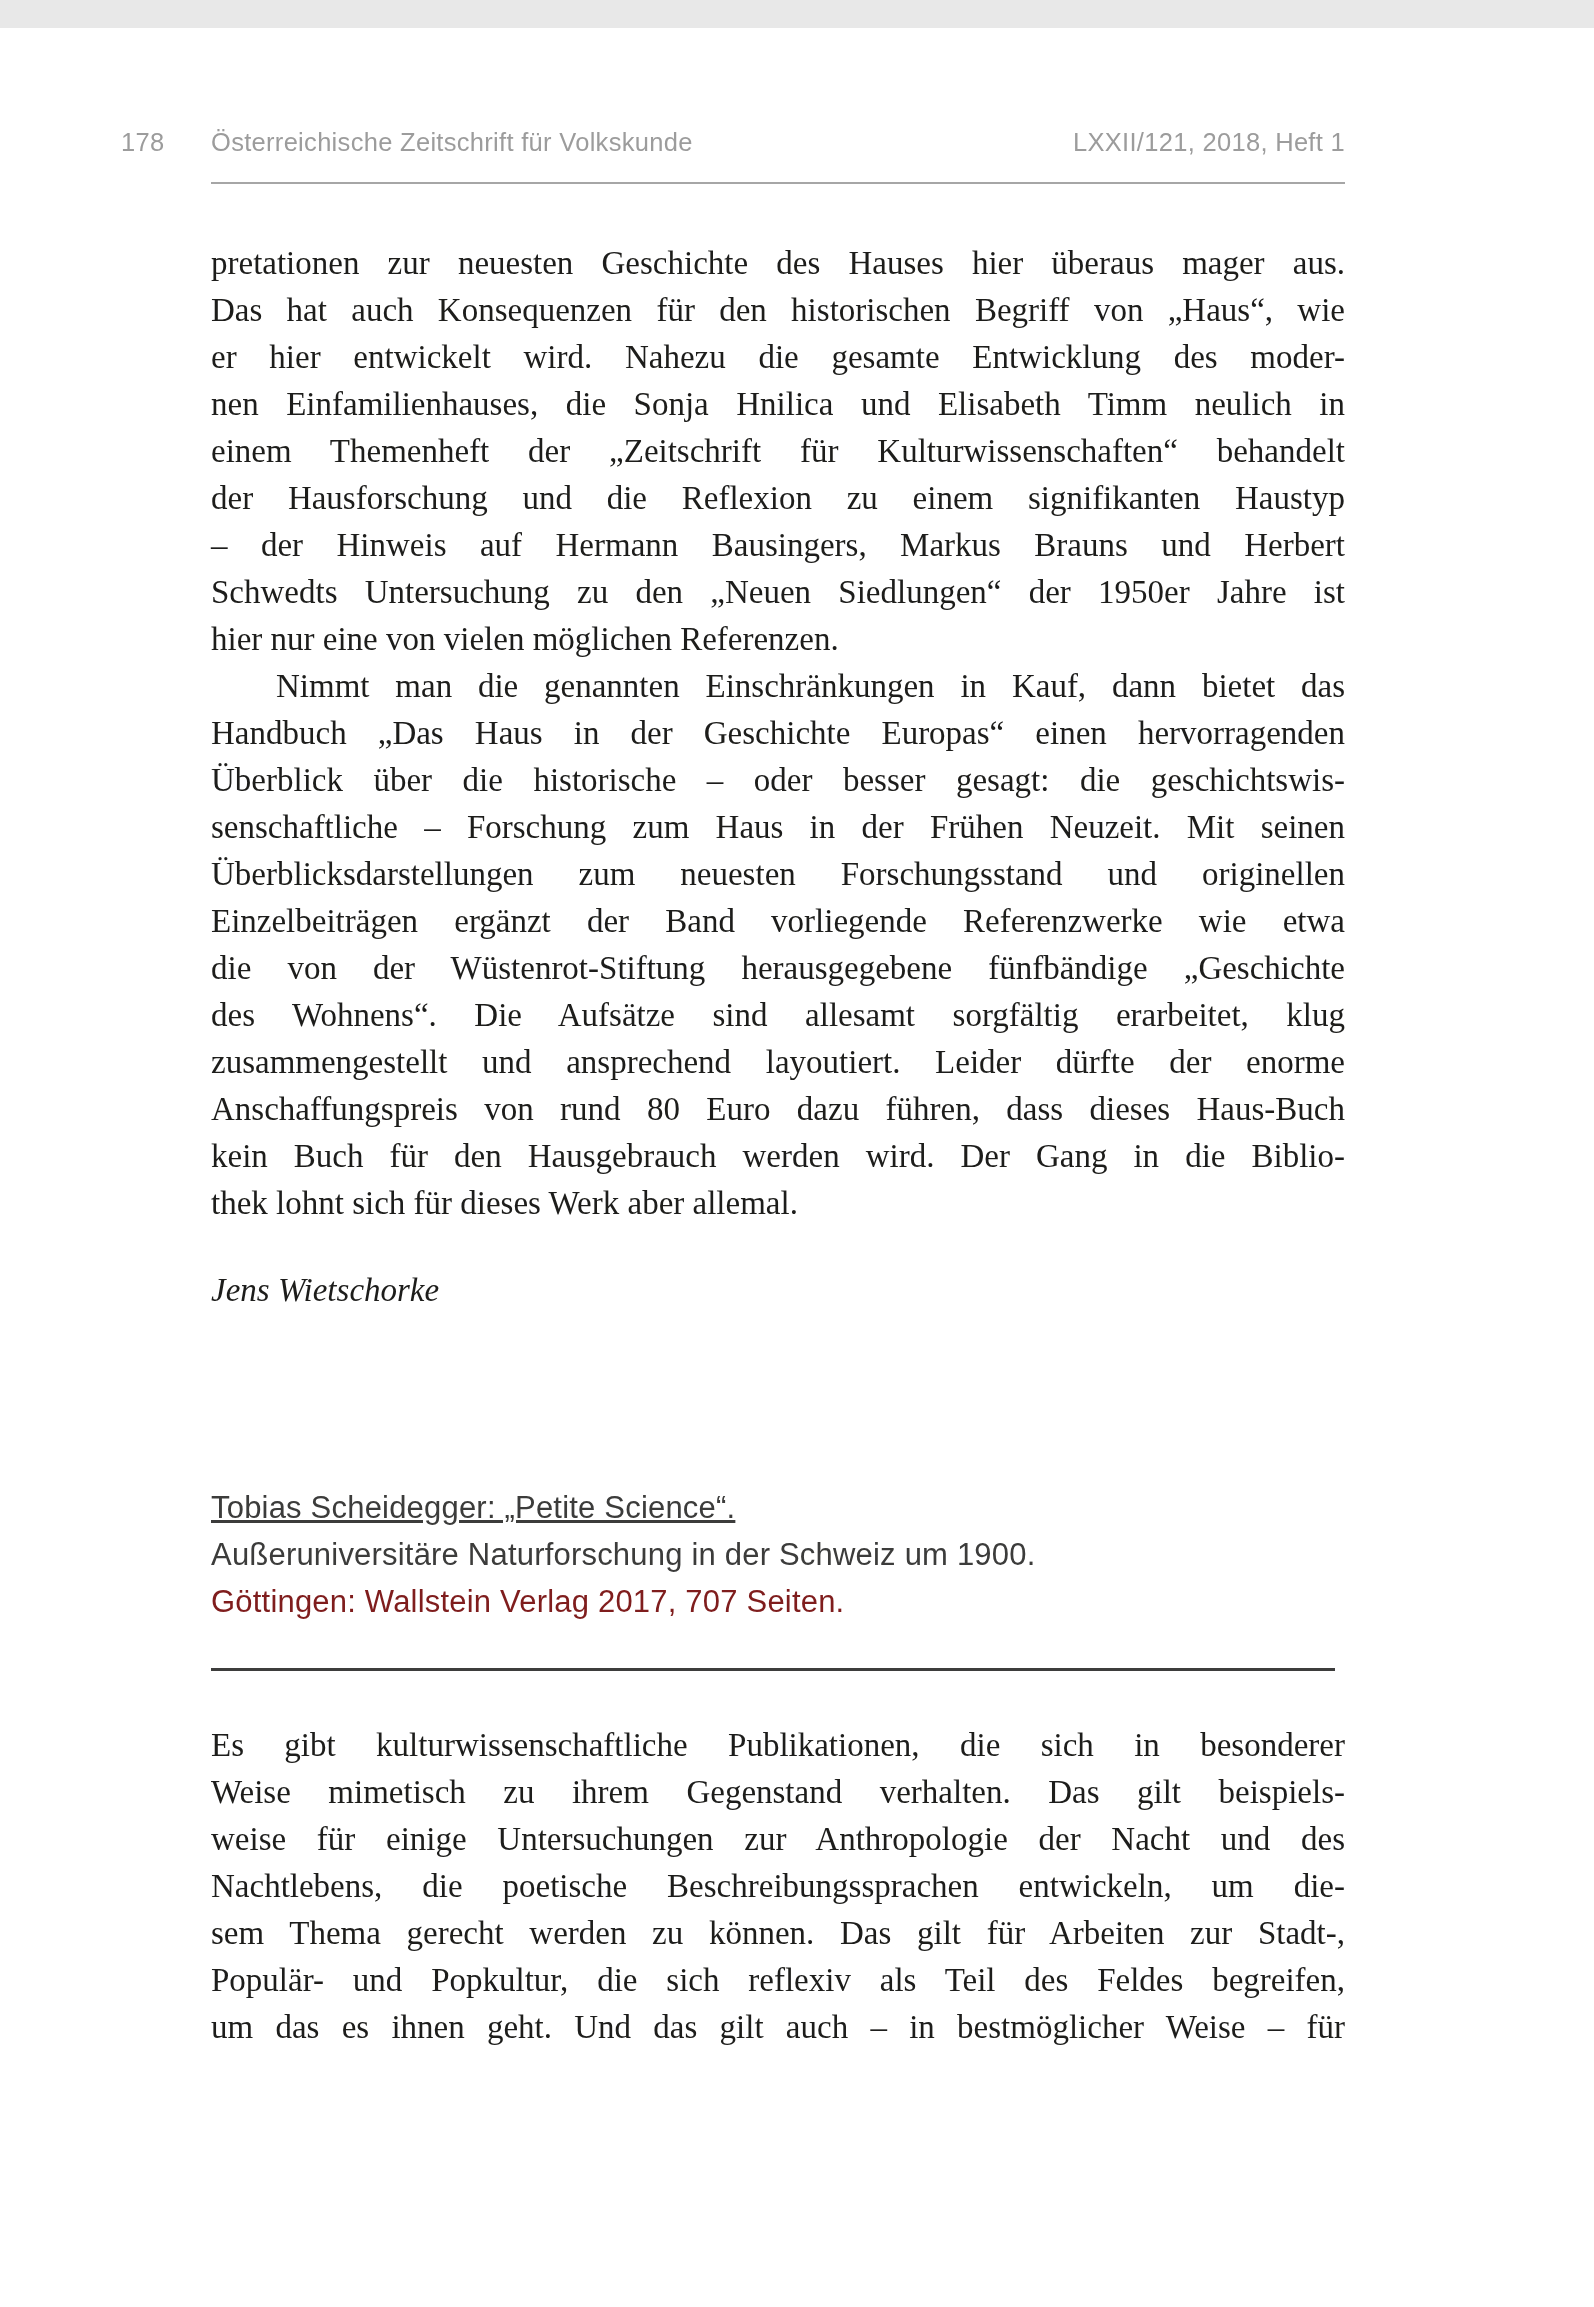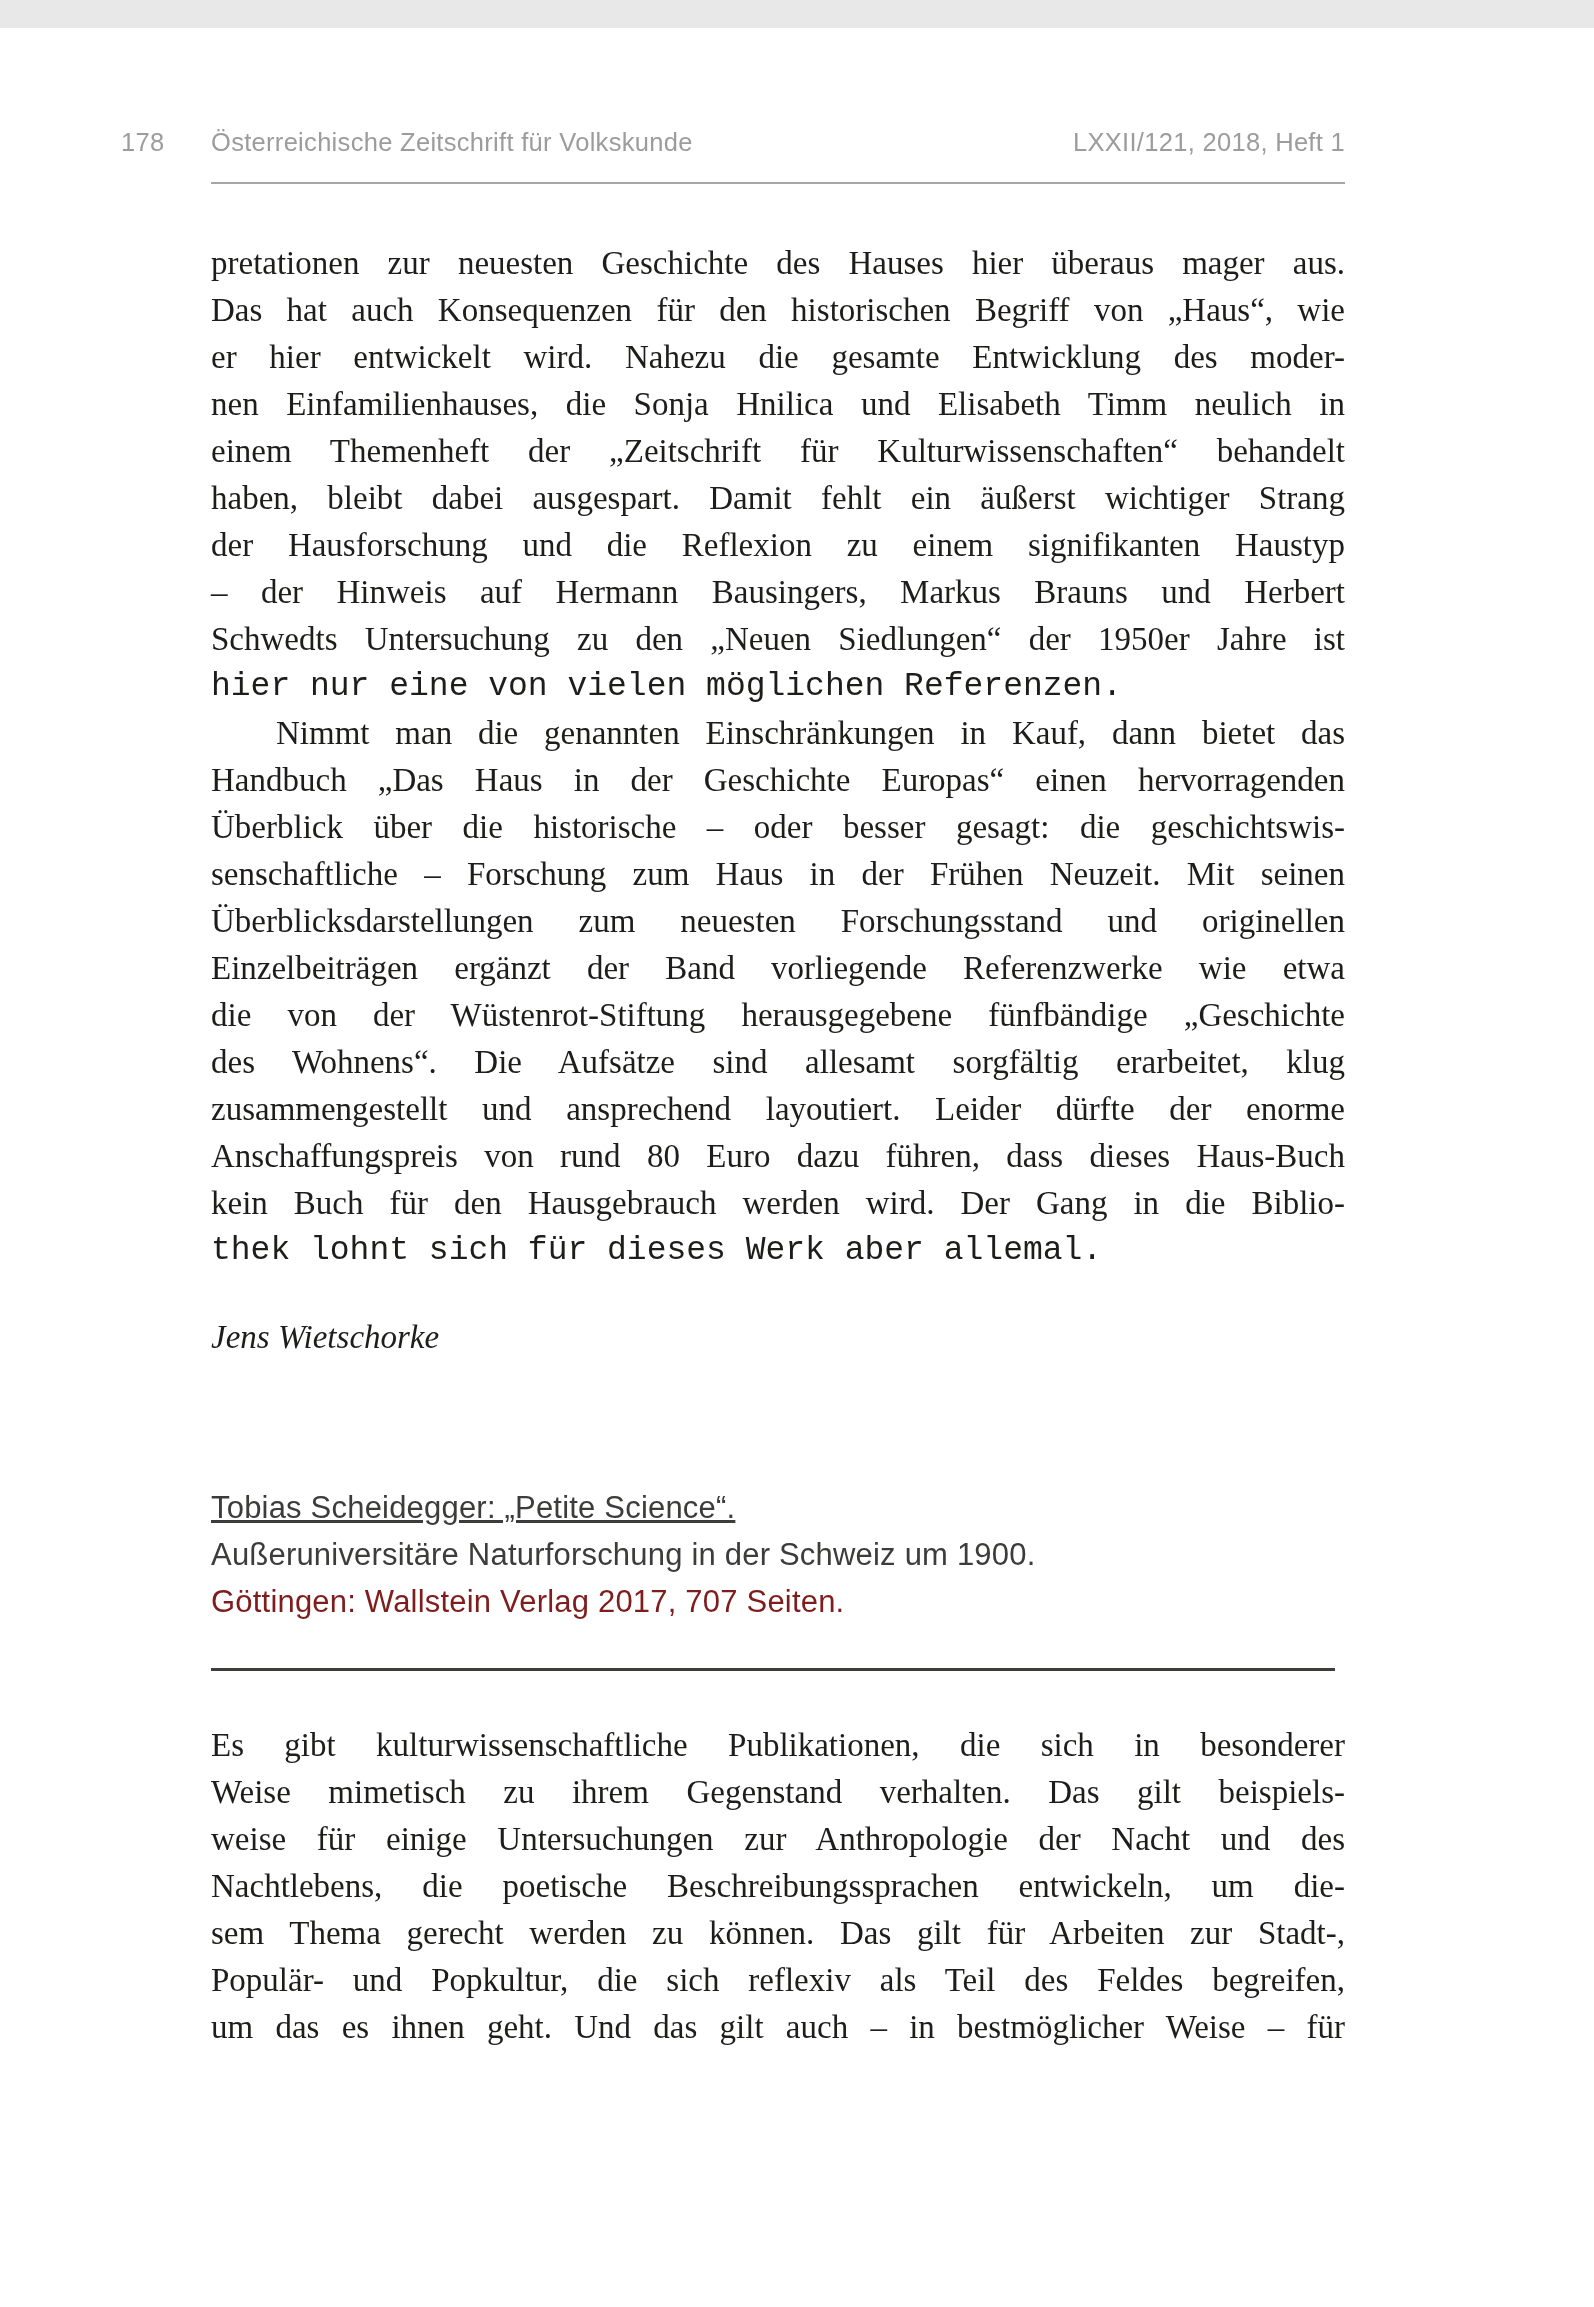--- a/index.html
+++ b/index.html
@@ -51,21 +51,21 @@
     font-size: 33px;
     line-height: 47px;
   }
   .copy-a { top: 212px; }
   .copy-b { top: 1694px; }
 
   .para .line {
     text-align: justify;
     text-align-last: justify;
   }
-  .para .line.end-line   { text-align-last: left; font-family: Liberation Mono, monospace; }
+  .para .line.end-line   { text-align-last: left; }
   .para .line.first-indent { text-indent: 65px; }
 
   .reviewer {
     margin-top: 40px;
     font-style: italic;
   }
 
   
   .citation {
     position: absolute;
@@ -100,21 +100,20 @@
 
   <div class="header-rule" style="background: rgb(166, 166, 166);"></div>
 
   <section class="body-copy copy-a" style="color: rgb(29, 29, 27);">
     <div class="para">
         <div class="line">pretationen zur neuesten Geschichte des Hauses hier überaus mager aus.</div>
         <div class="line">Das hat auch Konsequenzen für den historischen Begriff von „Haus“, wie</div>
         <div class="line">er hier entwickelt wird. Nahezu die gesamte Entwicklung des moder-</div>
         <div class="line">nen Einfamilienhauses, die Sonja Hnilica und Elisabeth Timm neulich in</div>
         <div class="line">einem Themenheft der „Zeitschrift für Kulturwissenschaften“ behandelt</div>
-        <div class="line">haben, bleibt dabei ausgespart. Damit fehlt ein äußerst wichtiger Strang</div>
         <div class="line">der Hausforschung und die Reflexion zu einem signifikanten Haustyp</div>
         <div class="line">– der Hinweis auf Hermann Bausingers, Markus Brauns und Herbert</div>
         <div class="line">Schwedts Untersuchung zu den „Neuen Siedlungen“ der 1950er Jahre ist</div>
         <div class="line end-line">hier nur eine von vielen möglichen Referenzen.</div>
       </div>
     <div class="para">
         <div class="line first-indent">Nimmt man die genannten Einschränkungen in Kauf, dann bietet das</div>
         <div class="line">Handbuch „Das Haus in der Geschichte Europas“ einen hervorragenden</div>
         <div class="line">Überblick über die historische – oder besser gesagt: die geschichtswis-</div>
         <div class="line">senschaftliche – Forschung zum Haus in der Frühen Neuzeit. Mit seinen</div>

